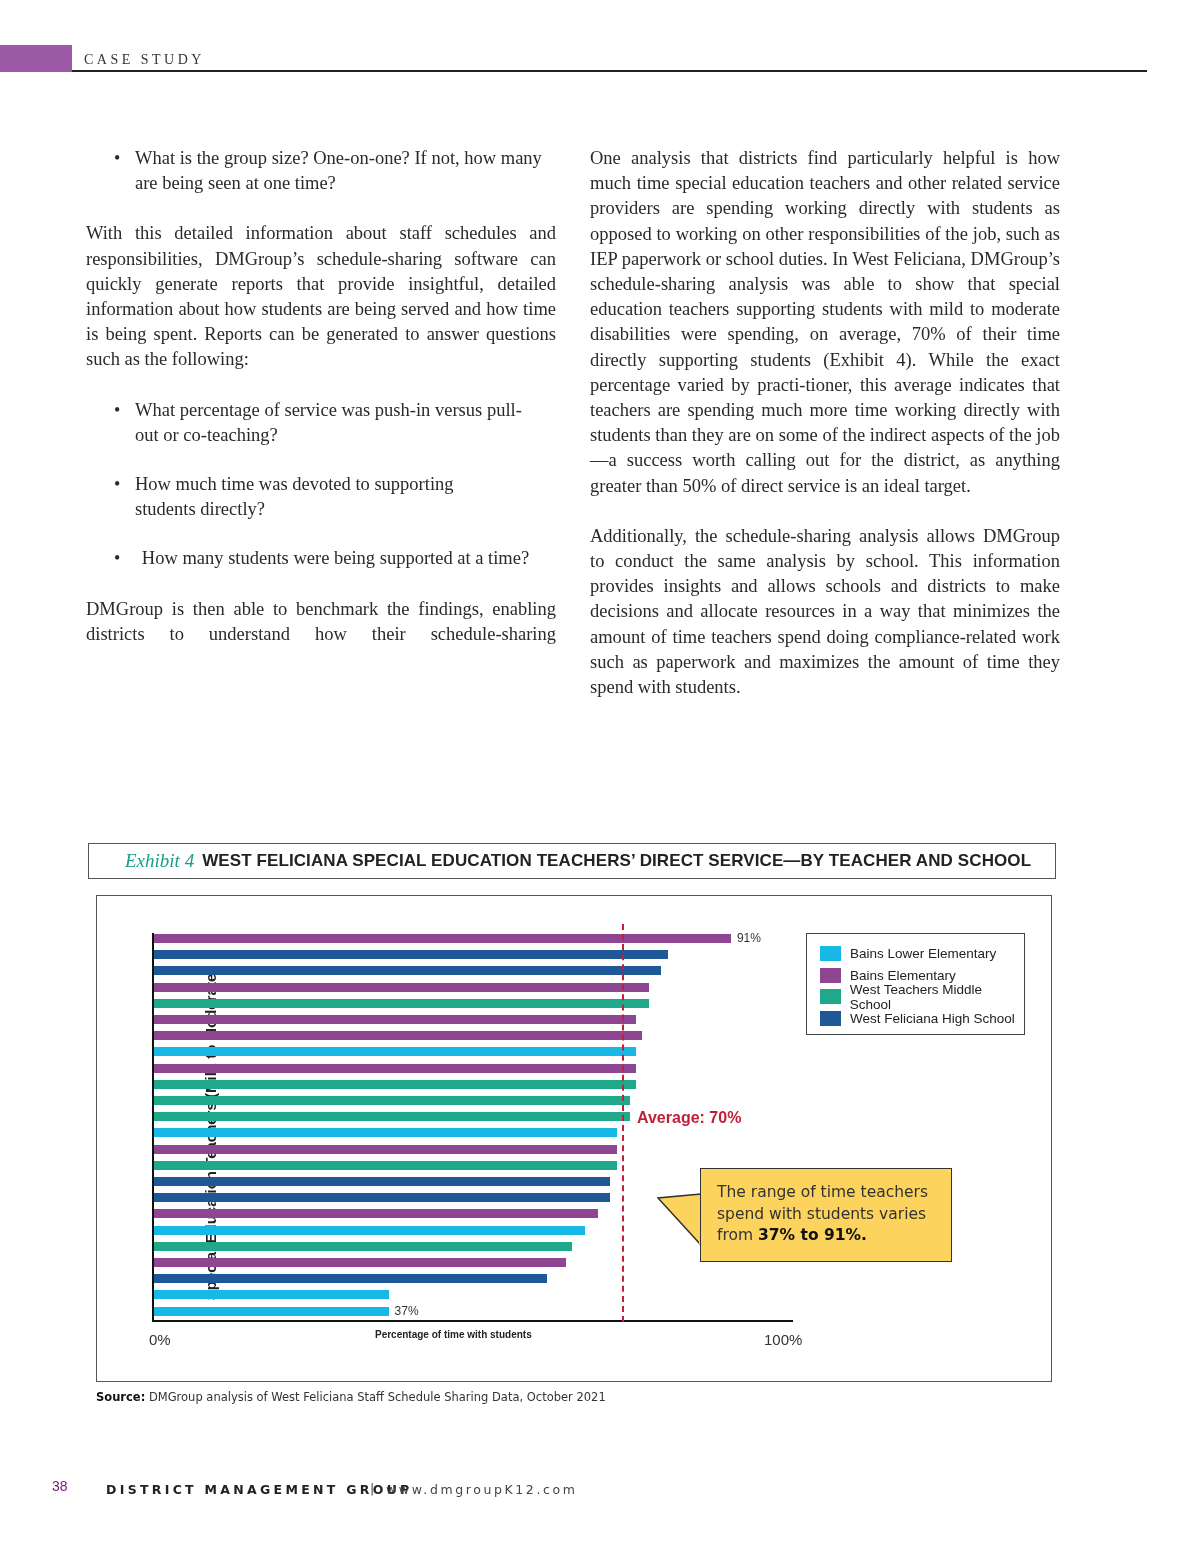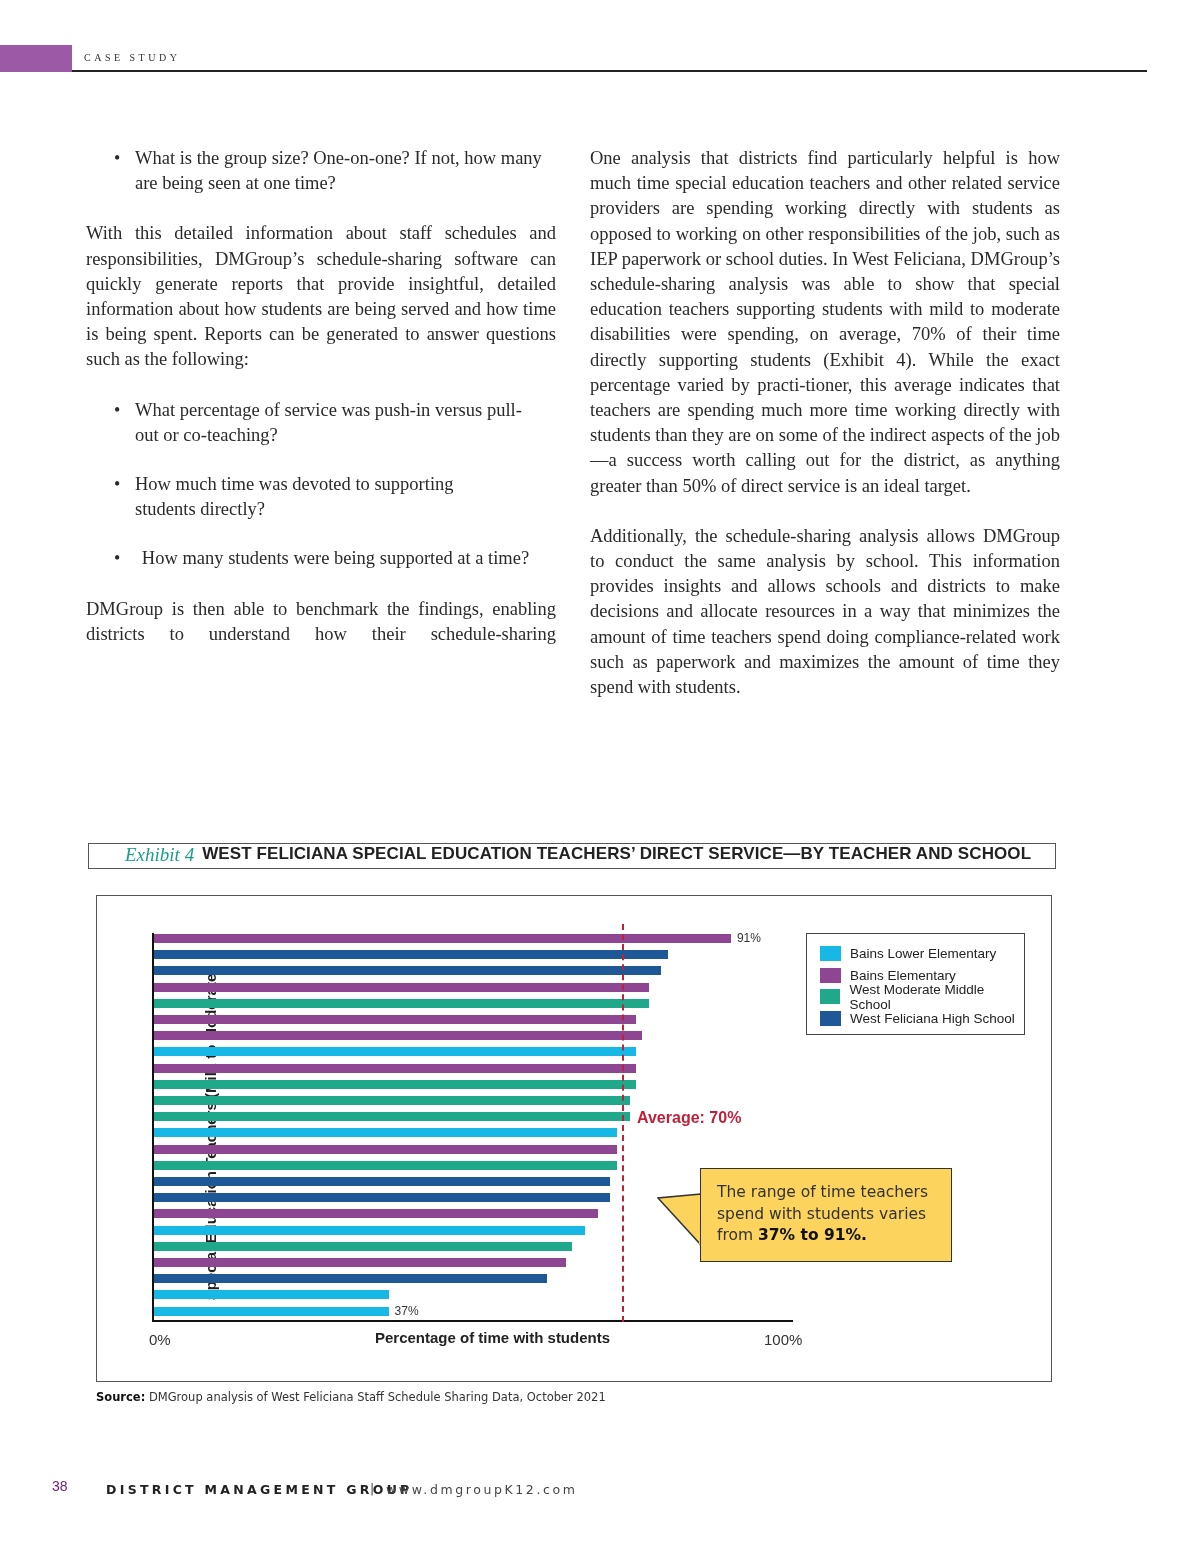--- a/index.html
+++ b/index.html
@@ -1,44 +1,44 @@
 <!DOCTYPE html>
 <html><head>
 <meta charset="utf-8">
 <style>
   html, body { margin:0; padding:0; background:#fff; }
   body { width:1200px; height:1553px; position:relative; overflow:hidden; font-family:"DejaVu Serif", serif; color:#222; }
   .header-bar { position:absolute; left:0; top:45px; width:72px; height:27px; background:#9b59a6; }
-  .header-label { position:absolute; left:84px; top:52px; font-family:"Liberation Serif", serif; font-size:10px; letter-spacing:3.5px; color:#333; }
+  .header-label { position:absolute; left:84px; top:52px; font-family:"Liberation Serif", serif; font-size:14px; letter-spacing:3.5px; color:#333; }
   .header-rule { position:absolute; left:72px; top:70px; width:1075px; height:2px; background:#222; }
 
   .col { position:absolute; top:146px; width:470px; font-family:"Liberation Serif", serif; font-size:18.5px; line-height:25.2px; color:#2a2a2a; }
   .col.left { left:86px; }
   .col.right { left:590px; }
   .col p { margin:0 0 25px 0; text-align:justify; }
   .col ul { margin:0 0 25px 0; padding:0 0 0 49px; list-style:none; }
   .col li { position:relative; margin-bottom:24px; padding-right:10px; }
   .col li::before { content:"\2022"; position:absolute; left:-21px; top:0; font-size:18px; }
   .col li:last-child { margin-bottom:0; }
 
-  .exhibit-title { position:absolute; left:88px; top:843px; width:968px; height:26px; border:1.5px solid #555; box-sizing:border-box; display:flex; align-items:flex-start; padding-left:36px; }
+  .exhibit-title { position:absolute; left:88px; top:843px; width:968px; height:36px; border:1.5px solid #555; box-sizing:border-box; display:flex; align-items:center; padding-left:36px; }
   .exhibit-num { font-family:"Liberation Serif", serif; font-style:italic; color:#1a9e8a; font-size:19px; margin-right:8px; }
   .exhibit-text { font-family:"Liberation Sans", sans-serif; font-weight:bold; font-size:17px; color:#222; letter-spacing:0.1px; }
 
   .chart-frame { position:absolute; left:96px; top:895px; width:956px; height:487px; border:1.5px solid #555; box-sizing:border-box; }
   .ylabel { position:absolute; left:-57px; top:230px; width:340px; transform:rotate(-90deg); transform-origin:center; font-family:"Liberation Sans", sans-serif; font-weight:bold; font-size:15px; color:#222; text-align:center; }
   .yaxis { position:absolute; left:55px; top:37px; width:2px; height:389px; background:#111; }
   .xaxis { position:absolute; left:55px; top:424px; width:641px; height:2px; background:#111; }
   .bars { position:absolute; left:57px; top:37px; }
   .bar { position:absolute; left:0; height:9px; }
   .avg-line { position:absolute; left:525px; top:28px; height:398px; border-left:2px dashed #c0203a; }
   .avg-label { position:absolute; left:540px; top:213px; font-family:"Liberation Sans", sans-serif; font-weight:bold; color:#c0203a; font-size:16px; }
   .end-label { position:absolute; font-family:"Liberation Sans", sans-serif; font-size:12px; color:#333; }
   .tick { position:absolute; top:435px; font-family:"Liberation Sans", sans-serif; font-size:15px; color:#333; }
-  .xlabel { position:absolute; left:278px; top:433px; font-family:"Liberation Sans", sans-serif; font-weight:bold; font-size:15px; color:#222; }
+  .xlabel { position:absolute; left:278px; top:433px; font-family:"Liberation Sans", sans-serif; font-weight:bold; font-size:10px; color:#222; }
 
   .legend { position:absolute; left:709px; top:37px; width:219px; height:102px; border:1.5px solid #444; box-sizing:border-box; padding:9px 0 0 13px; }
   .legend-item { display:flex; align-items:center; height:21.5px; }
   .swatch { width:21px; height:15px; margin-right:9px; }
   .legend-text { font-family:"Liberation Sans", sans-serif; font-size:13.5px; color:#222; }
 
   .callout { position:absolute; left:603px; top:272px; width:252px; height:94px; background:#fcd35c; border:1.5px solid #333; box-sizing:border-box; padding:13px 0 0 16px; font-family:"DejaVu Sans", sans-serif; font-size:15.5px; line-height:21.5px; color:#333; }
   .callout-arrow { position:absolute; left:560px; top:297px; }
   .callout b { font-weight:bold; color:#111; }
 
@@ -122,21 +122,21 @@
     <div class="legend-item">
         <span class="swatch" style="background:#17b8e6"></span>
         <span class="legend-text">Bains Lower Elementary</span>
       </div>
     <div class="legend-item">
         <span class="swatch" style="background:#8e4592"></span>
         <span class="legend-text">Bains Elementary</span>
       </div>
     <div class="legend-item">
         <span class="swatch" style="background:#1fa98a"></span>
-        <span class="legend-text">West Moderate Middle School</span>
+        <span class="legend-text">West Teachers Middle School</span>
       </div>
     <div class="legend-item">
         <span class="swatch" style="background:#1f5896"></span>
         <span class="legend-text">West Feliciana High School</span>
       </div>
   </div>
 
   <svg class="callout-arrow" width="50" height="60">
     <polygon points="44,1 1,5 44,52" fill="#fcd35c" stroke="#333" stroke-width="1.5"></polygon>
     <line x1="44" y1="2" x2="44" y2="51" stroke="#fcd35c" stroke-width="4"></line>

